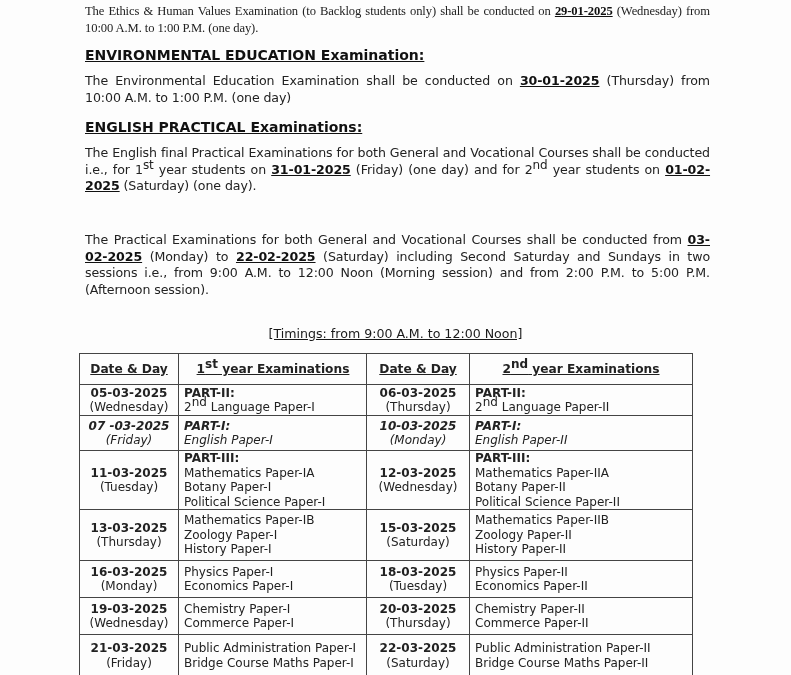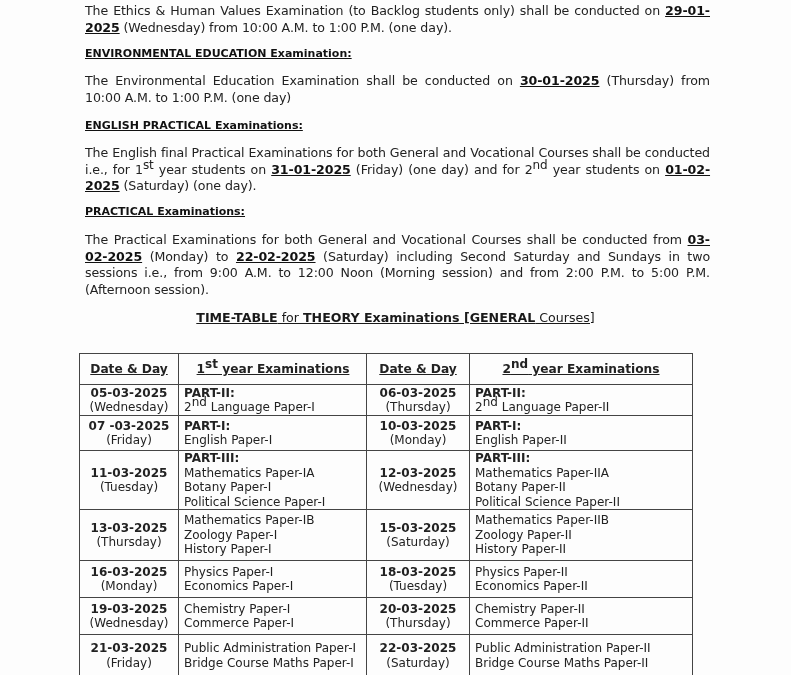--- a/index.html
+++ b/index.html
@@ -6,21 +6,21 @@
   body {
     width:791px; height:675px; overflow:hidden; background:#fdfdfd;
     font-family:"DejaVu Sans", sans-serif; color:#1a1a1a; position:relative;
   }
   .page { position:absolute; left:0; top:0; width:791px; height:675px; }
   .para {
     position:absolute; left:85px; width:625px; font-size:12.6px; line-height:16.5px;
     text-align:justify; letter-spacing:-0.1px; color:#222;
   }
   .heading {
-    position:absolute; left:85px; font-size:11px; font-weight:bold; text-decoration:underline; color:#111;
+    position:absolute; left:85px; font-size:14px; font-weight:bold; text-decoration:underline; color:#111;
   }
   .date { font-weight:bold; text-decoration:underline; color:#111; }
   sup { font-size:12px; line-height:0; }
   .tt-title {
     position:absolute; left:0; width:791px; text-align:center; font-size:12.6px; line-height:16px;
   }
   .tt-title .b { font-weight:bold; }
   .tt-title .u { text-decoration:underline; }
   table.tt {
     position:absolute; left:79px; top:353px; border-collapse:collapse;
@@ -37,32 +37,31 @@
   .d-val { font-weight:bold; display:block; }
   .d-day { display:block; }
   .part { font-weight:bold; display:block; }
   .subj { display:block; }
 </style>
 </head>
 <body>
 
 <div class="page">
 
-  <div class="para" style="top:3px;"><span>The Ethics &amp; Human Values Examination (to Backlog students only)  shall  be conducted on </span><span class="date">29-01-2025</span><span> (Wednesday) from 10:00 A.M. to 1:00 P.M. (one day).</span></div>
+  <div class="para" style="top:3px;font-family:Liberation Serif, serif;"><span>The Ethics &amp; Human Values Examination (to Backlog students only)  shall  be conducted on </span><span class="date">29-01-2025</span><span> (Wednesday) from 10:00 A.M. to 1:00 P.M. (one day).</span></div>
 
   <div class="heading" style="top:47px;">ENVIRONMENTAL EDUCATION Examination:</div>
   <div class="para" style="top:73px;"><span>The Environmental Education Examination shall be conducted on </span><span class="date">30-01-2025</span><span> (Thursday) from 10:00 A.M. to 1:00 P.M. (one day)</span></div>
 
   <div class="heading" style="top:119px;">ENGLISH PRACTICAL Examinations:</div>
   <div class="para" style="top:145px;"><span>The English final Practical Examinations for both General and Vocational Courses shall be conducted i.e., for 1</span><sup>st</sup><span> year students on </span><span class="date">31-01-2025</span><span> (Friday) (one day) and for 2</span><sup>nd</sup><span> year students on </span><span class="date">01-02-2025</span><span> (Saturday) (one day).</span></div>
 
-  <div class="heading" style="top:205px;">PRACTICAL Examinations:</div>
   <div class="para" style="top:232px;"><span>The Practical Examinations for both General and Vocational Courses shall be conducted from </span><span class="date">03-02-2025</span><span> (Monday) to </span><span class="date">22-02-2025</span><span> (Saturday) including Second Saturday and Sundays in two sessions i.e., from 9:00 A.M. to 12:00 Noon (Morning session) and from 2:00 P.M. to 5:00 P.M. (Afternoon session).</span></div>
 
-  <div class="tt-title" style="top:310px;"><span class="u"><span class="b">TIME-TABLE</span><span> for </span><span class="b">THEORY Examinations [GENERAL</span><span> Courses]</span></span></div>
+  <div class="tt-title" style="top:326px;"><span class="u">[Timings: from 9:00 A.M. to 12:00 Noon]</span></div>
 
   <table class="tt">
     <thead>
       <tr>
         <th class="c-date">Date &amp; Day</th>
         <th class="c-exam" style="text-align:center;padding-left:6px;"><span>1</span><sup>st</sup><span> year Examinations</span></th>
         <th class="c-date2">Date &amp; Day</th>
         <th class="c-exam2" style="text-align:center;"><span>2</span><sup>nd</sup><span> year Examinations</span></th>
       </tr>
     </thead>
@@ -78,21 +77,21 @@
           </td>
           <td class="c-date2">
             <span class="d-val">06-03-2025</span>
             <span class="d-day">(Thursday)</span>
           </td>
           <td class="c-exam2">
             <span class="part">PART-II:</span>
             <span class="subj">2<sup>nd</sup> Language Paper-II</span>
           </td>
         </tr>
-        <tr style="height: 35px;">
+        <tr style="height: 35px; font-style: italic;">
           <td class="c-date">
             <span class="d-val">07 -03-2025</span>
             <span class="d-day">(Friday)</span>
           </td>
           <td class="c-exam">
             <span class="part">PART-I:</span>
             <span class="subj">English Paper-I</span>
           </td>
           <td class="c-date2">
             <span class="d-val">10-03-2025</span>

